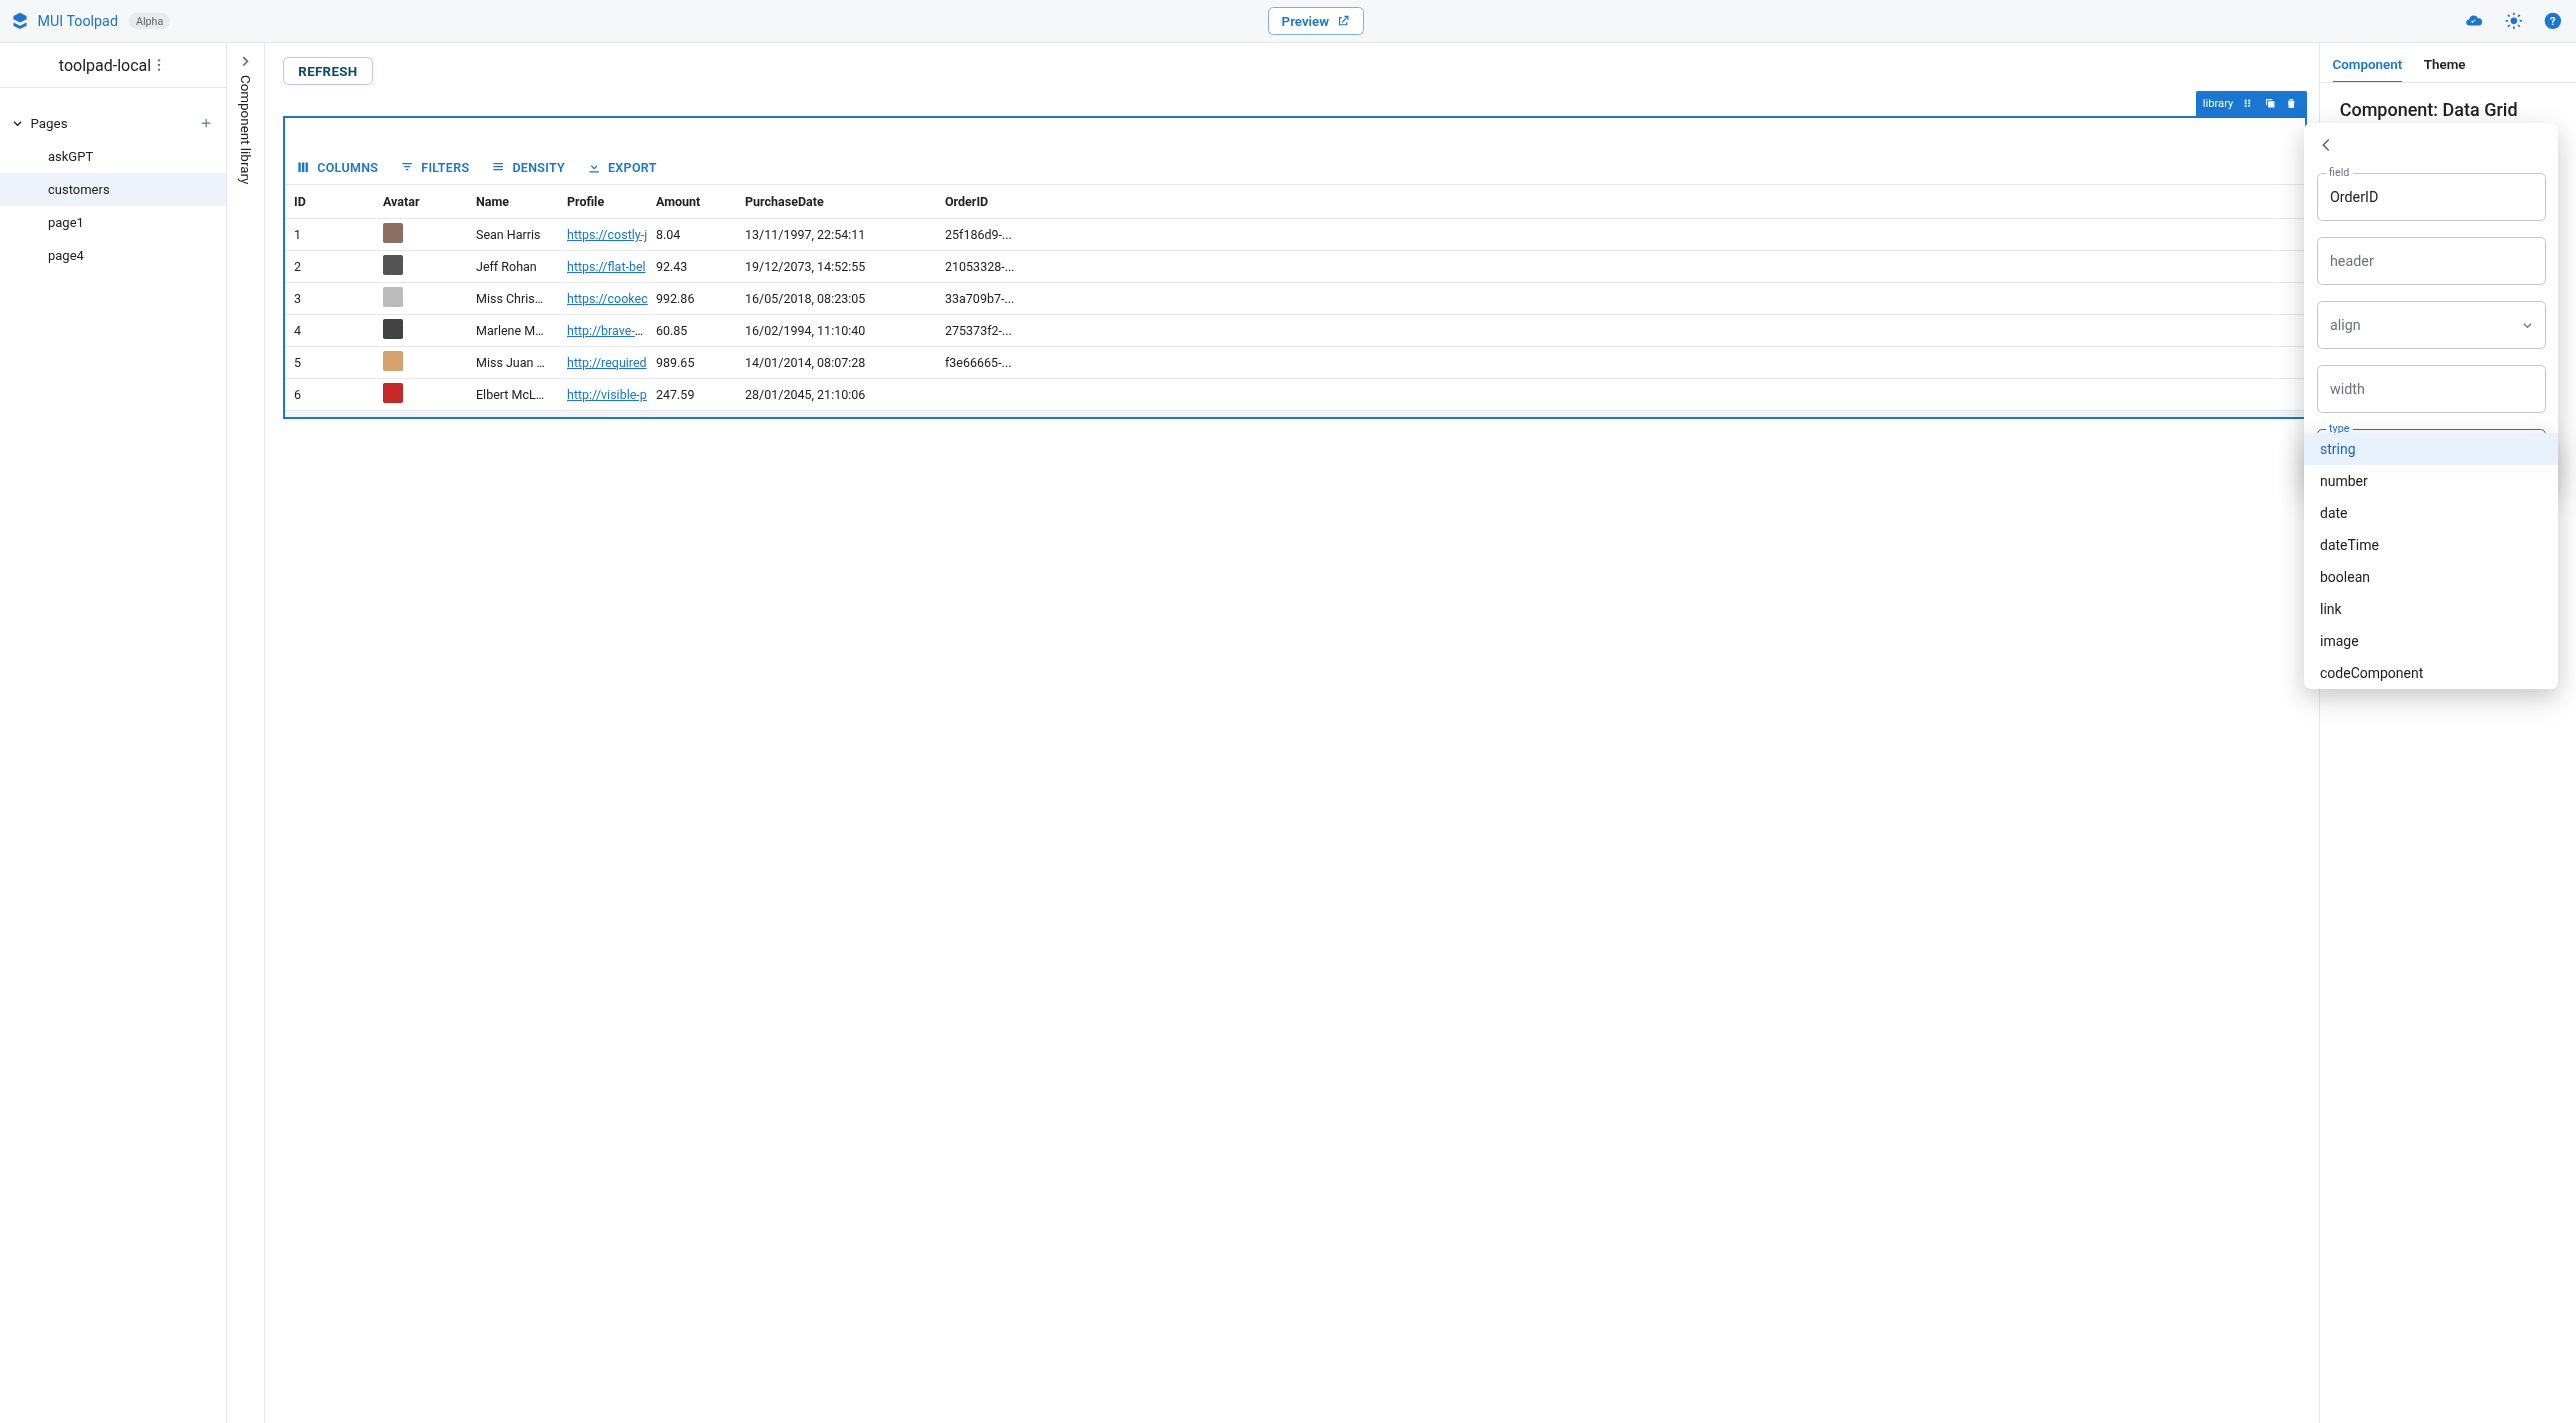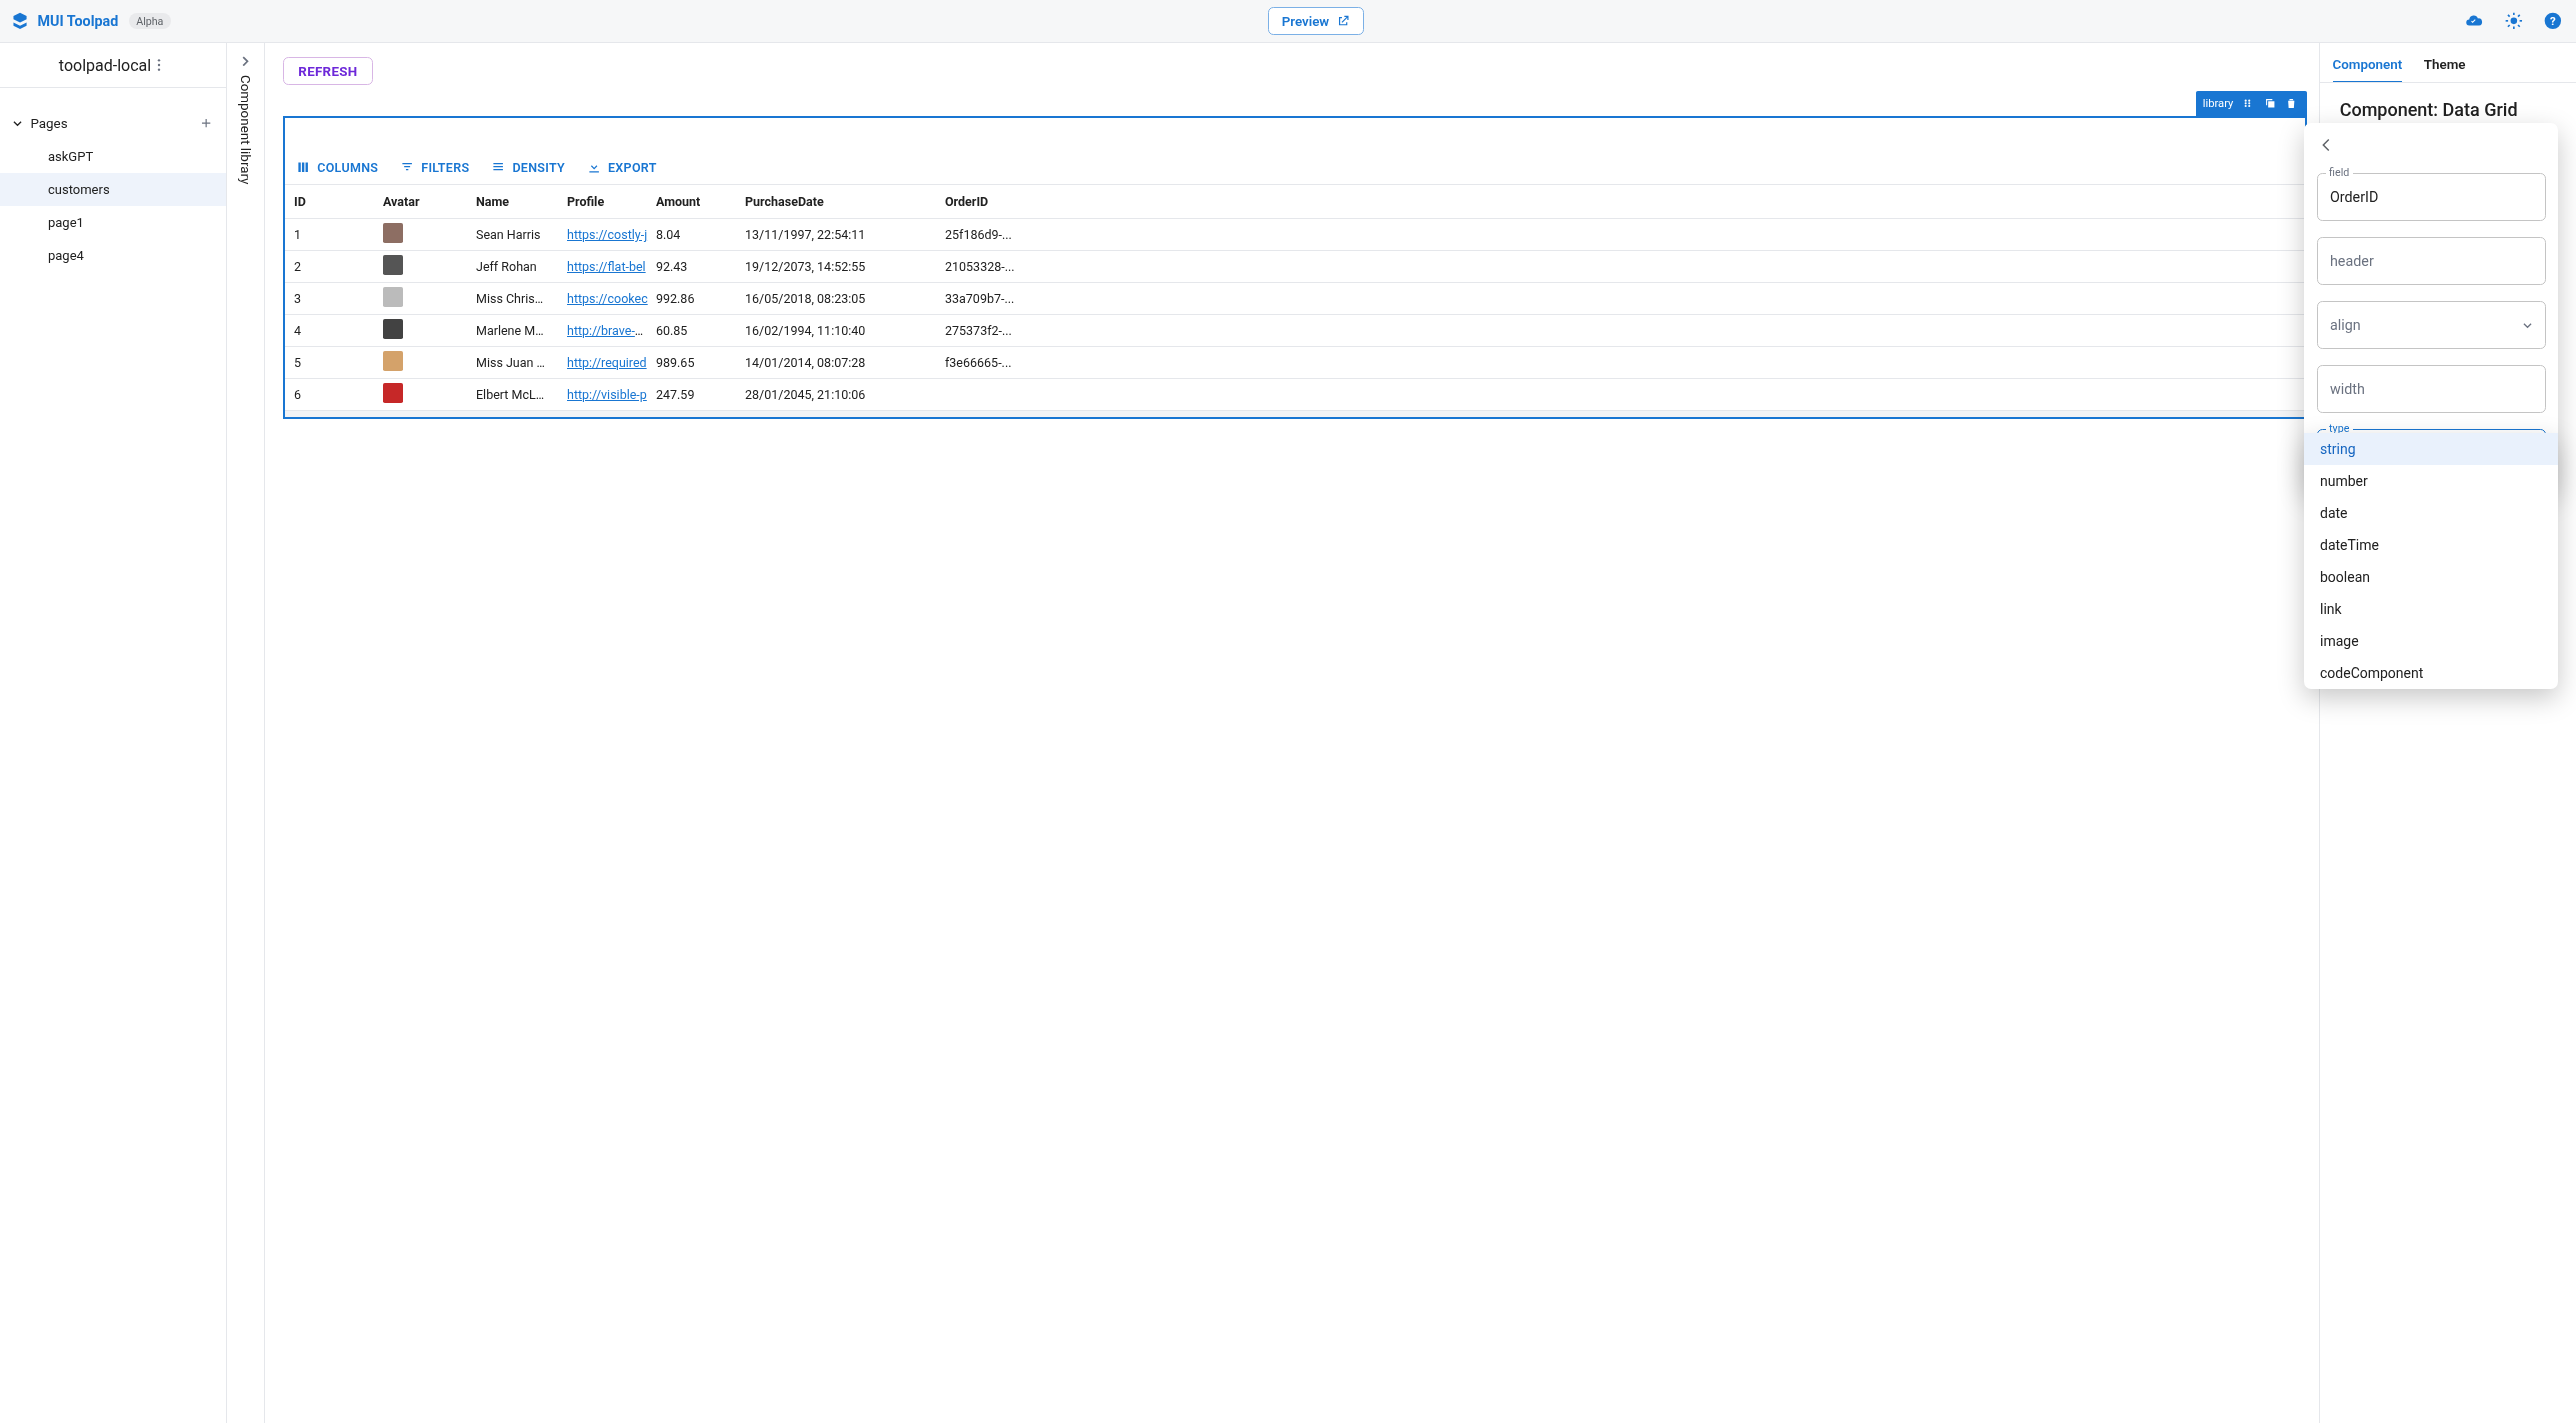--- a/index.html
+++ b/index.html
@@ -2,21 +2,21 @@
 <html><head>
 <meta charset="utf-8">
 <style>
 * { margin: 0; padding: 0; box-sizing: border-box; font-family: -apple-system, BlinkMacSystemFont, "Segoe UI", Roboto, Helvetica, Arial, sans-serif; }
 html, body { width: 100%; height: 100%; background: #fff; color: #212121; font-size: 12.5px; overflow: hidden; }
 
 
 .appbar { display: flex; align-items: center; height: 43px; padding: 0 10.7px; background: #f6f7f8; border-bottom: 0.9px solid #e5e7eb; }
 .brand { display: flex; align-items: center; gap: 7.2px; }
 .brand-logo { width: 19.7px; height: 19.7px; display:flex; align-items:center; justify-content:center; }
-.brand-title { color: #1976d2; font-weight: 700; font-size: 14.3px; }
+.brand-title { color: #1976d2; font-weight: 400; font-size: 14.3px; }
 .brand-badge { background:#e9eaec; color:#5f6368; padding:1.8px 7.2px; border-radius:10.7px; font-size:10.7px; margin-left:3.6px; }
 .appbar-spacer { flex: 1; }
 .preview-btn { display:flex; align-items:center; gap:7.2px; color:#1976d2; border:0.9px solid #7bb0e6; background:#fff; padding:5.4px 12.5px; border-radius:5.4px; font-weight:600; cursor:pointer; }
 .appbar-right { display:flex; align-items:center; gap:14.3px; margin-left:auto; color:#1976d2; }
 .icon-btn { display:flex; align-items:center; justify-content:center; width:25px; height:25px; cursor:pointer; color:#1976d2; }
 
 
 .body { display:flex; height: calc(100% - 43px); }
 
 
@@ -32,21 +32,21 @@
 .page-item { padding:9px 12.5px 9px 48px; font-size:13px; cursor:pointer; }
 .page-item.active { background:#eef3fb; }
 
 
 .rail { width:38px; border-right:0.9px solid #e5e7eb; display:flex; flex-direction:column; align-items:center; padding-top:12.5px; }
 .rail .expand { color:#6b7280; margin-bottom:9px; cursor:pointer; }
 .rail .vert-text { writing-mode: vertical-rl; font-size:13.4px; color:#212121; }
 
 
 .canvas { flex:1; position:relative; background:#fff; }
-.refresh-btn { position:absolute; top:14.3px; left:18px; color:#6d28d9; border:0.9px solid #d8b6e5; background:#fff; padding:5.4px 14.3px; border-radius:5.4px; font-weight:700; letter-spacing:0.3px; cursor:pointer;text-align:center; }
+.refresh-btn { position:absolute; top:14.3px; left:18px; color:#0c4a6e; border:0.9px solid #d8b6e5; background:#fff; padding:5.4px 14.3px; border-radius:5.4px; font-weight:700; letter-spacing:0.3px; cursor:pointer;text-align:center; }
 
 .sel-toolbar { position:absolute; top:48px; right:12.5px; height:25px; background:#1976d2; color:#fff; display:flex; align-items:center; gap:5.4px; padding:0 7.2px; border-radius:1.8px 1.8px 0 0; z-index:2; }
 .sel-toolbar .lbl { font-size:11.2px; margin-right:1.8px; }
 .sel-toolbar .mini { width:16px; height:16px; display:flex; align-items:center; justify-content:center; cursor:pointer; }
 
 .grid-wrap { position:absolute; top:73px; left:18px; right:12.5px; border:2.7px solid #1976d2; background:#fff; }
 .grid-toolbar { display:flex; align-items:center; gap:21.5px; padding:9px 10.7px; color:#1976d2; }
 .gt-btn { display:flex; align-items:center; gap:7.2px; font-weight:600; letter-spacing:0.3px; cursor:pointer;margin-top:33px; }
 .gt-btn svg { flex:none; }
 .grid-head, .grid-row { display:grid; grid-template-columns: 89px 93px 91px 89px 89px 200px 1fr; align-items:center; padding:0 9px; }

